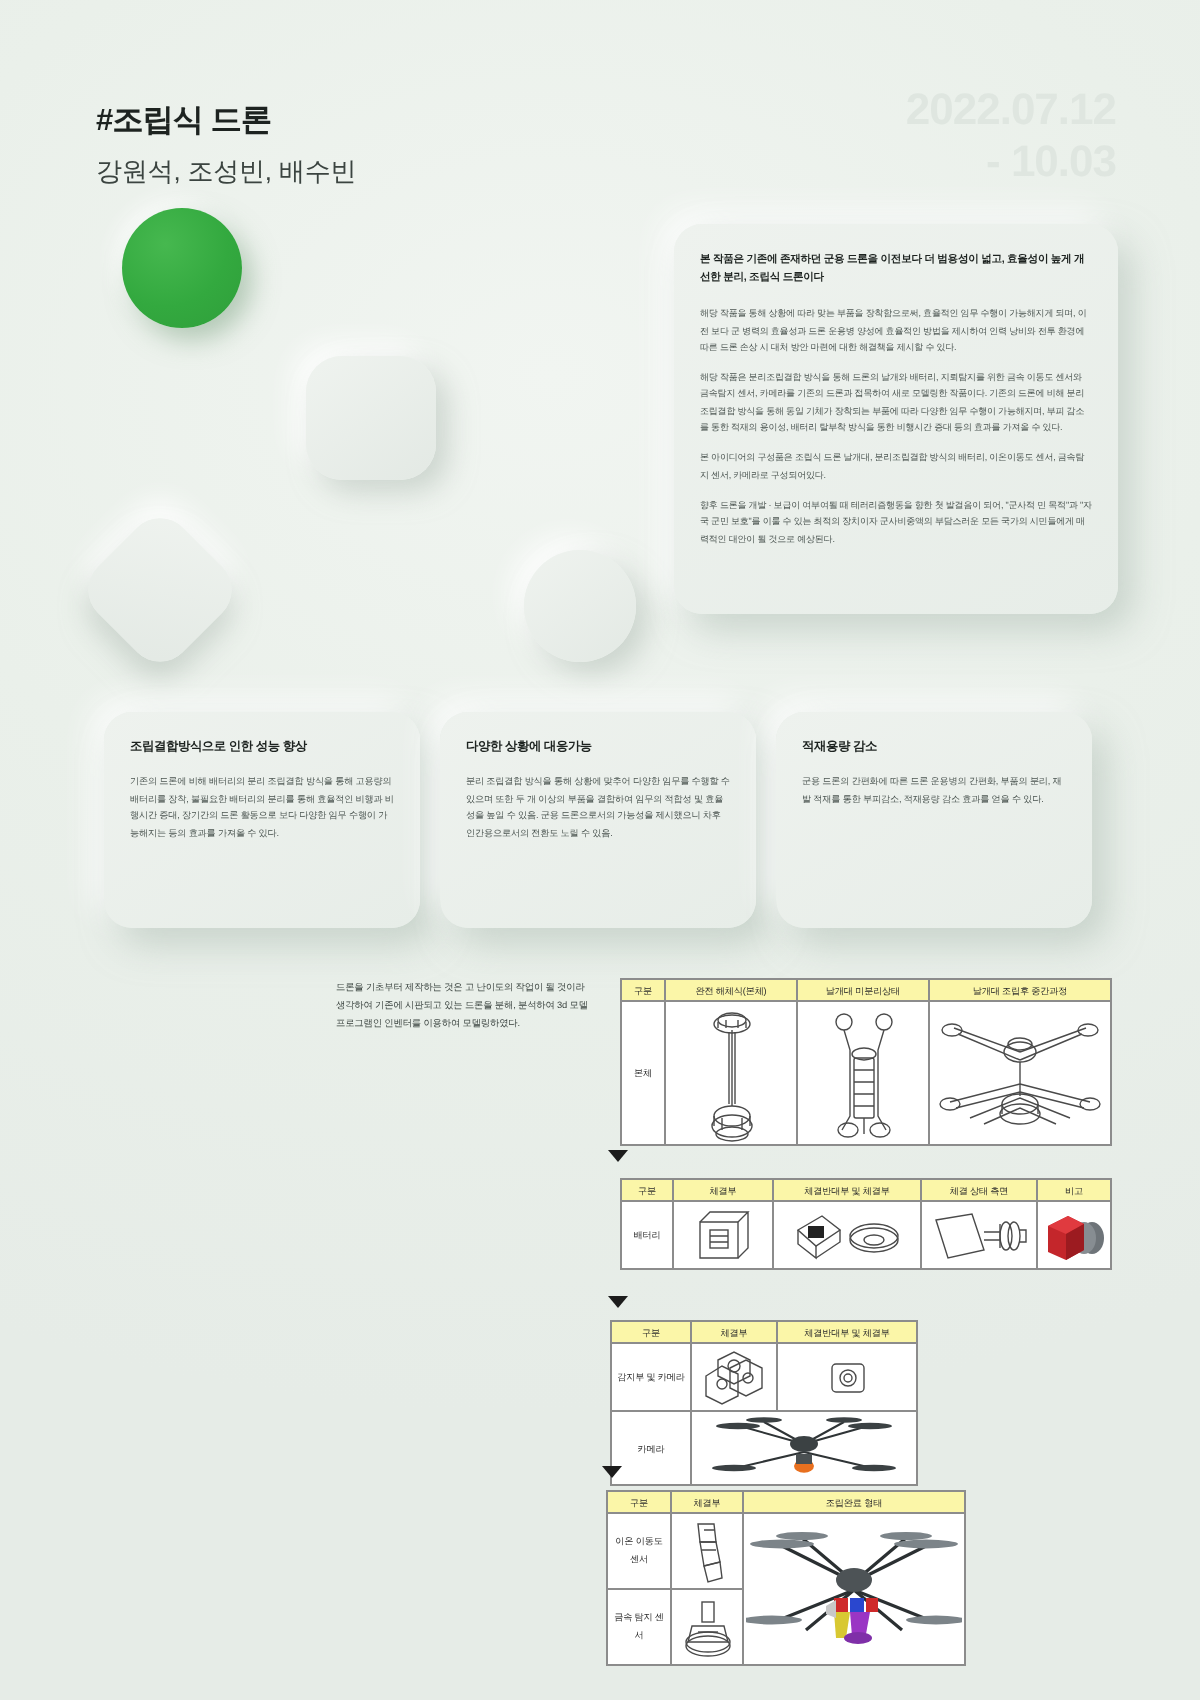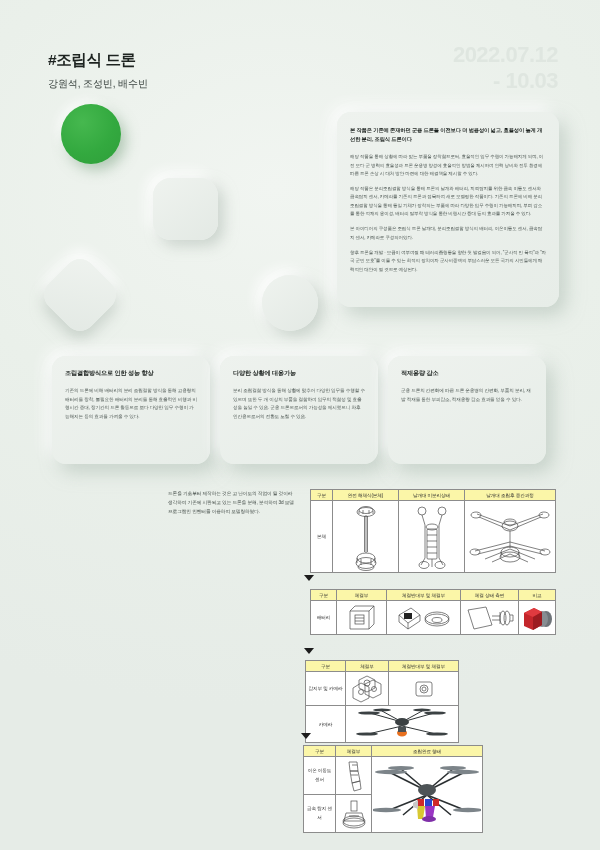--- a/index.html
+++ b/index.html
@@ -64,21 +64,21 @@
     position: absolute;
     left: 48px; top: 50px;
     font-size: 15.5px;
     font-weight: bold;
     color: #1d2320;
     letter-spacing: -0.4px;
   }
   .hdr-authors {
     position: absolute;
     left: 48px; top: 77px;
-    font-size: 10px;
+    font-size: 13px;
     color: #3b4440;
     letter-spacing: -0.1px;
     text-align: center;
   }
   .hdr-date {
     position: absolute;
     right: 42px; top: 42px;
     text-align: right;
     font-size: 22px;
     font-weight: bold;

